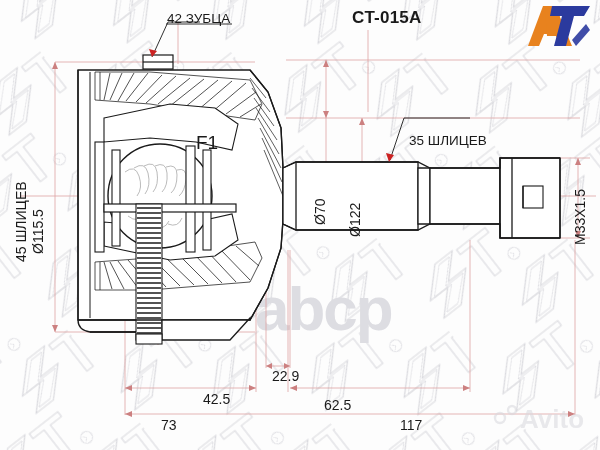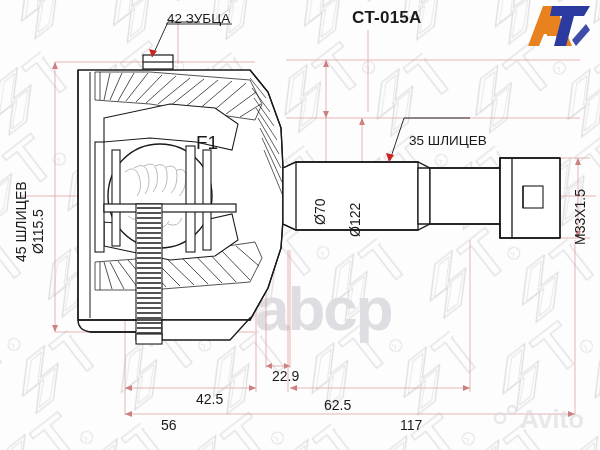--- a/index.html
+++ b/index.html
@@ -330,23 +330,23 @@
 
     <div class="lbl dimtxt vert" style="left:14px; top:262px;">45 ШЛИЦЕВ</div>
     <div class="lbl dimtxt vert" style="left:31px; top:254px;">Ø115.5</div>
 
     <div class="lbl dimtxt vert" style="left:313px; top:225px;">Ø70</div>
     <div class="lbl dimtxt vert" style="left:348px; top:237px;">Ø122</div>
 
     <div class="lbl dimtxt vert" style="left:573px; top:245px;">M33X1.5</div>
 
     <div class="lbl dimtxt" style="left:272px; top:369px;">22.9</div>
-    <div class="lbl dimtxt" style="left:196px; top:392px;">42.5</div>
+    <div class="lbl dimtxt" style="left:203px; top:392px;">42.5</div>
     <div class="lbl dimtxt" style="left:324px; top:398px;">62.5</div>
-    <div class="lbl dimtxt" style="left:161px; top:418px;">56</div>
+    <div class="lbl dimtxt" style="left:161px; top:418px;">73</div>
     <div class="lbl dimtxt" style="left:400px; top:418px;text-align:center;">117</div>
   </div>
 
   <svg style="position:absolute;left:0;top:0;width:600px;height:450px;z-index:3;" viewBox="0 0 600 450" xmlns="http://www.w3.org/2000/svg">
     <g opacity="0.55">
       <circle cx="500" cy="418" r="5" fill="none" stroke="#d8d8dd" stroke-width="2.4"></circle>
       <circle cx="512" cy="410" r="4" fill="none" stroke="#d8d8dd" stroke-width="2.4"></circle>
       <text x="520" y="428" font-family="Liberation Sans, sans-serif" font-size="26" font-weight="bold" fill="#d8d8dd">Avito</text>
     </g>
   </svg>

